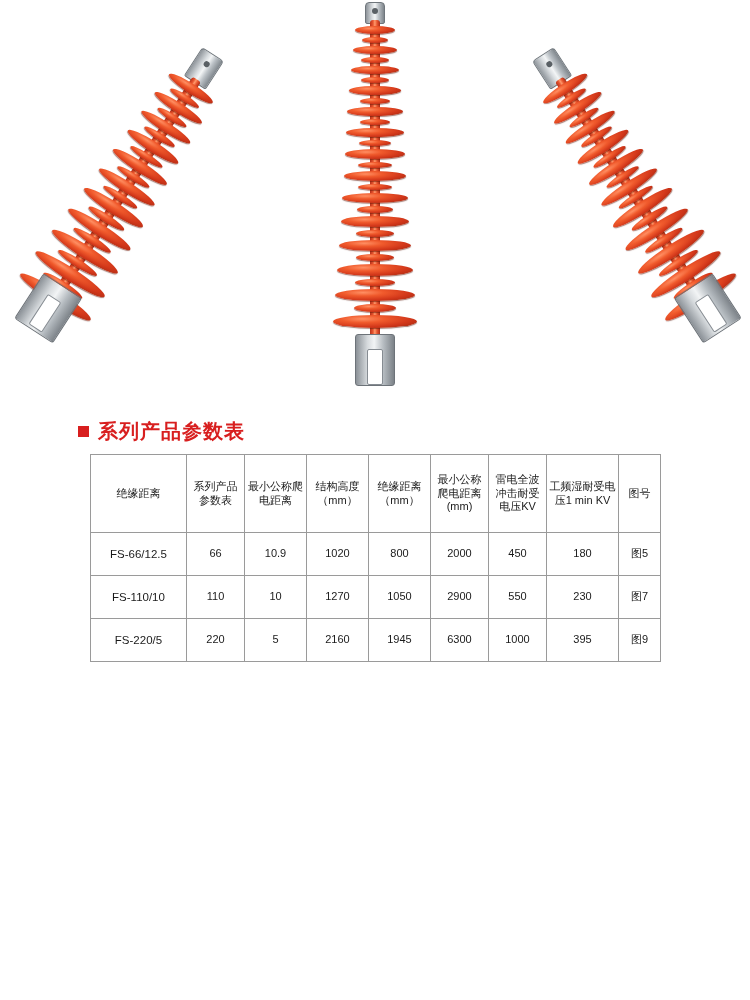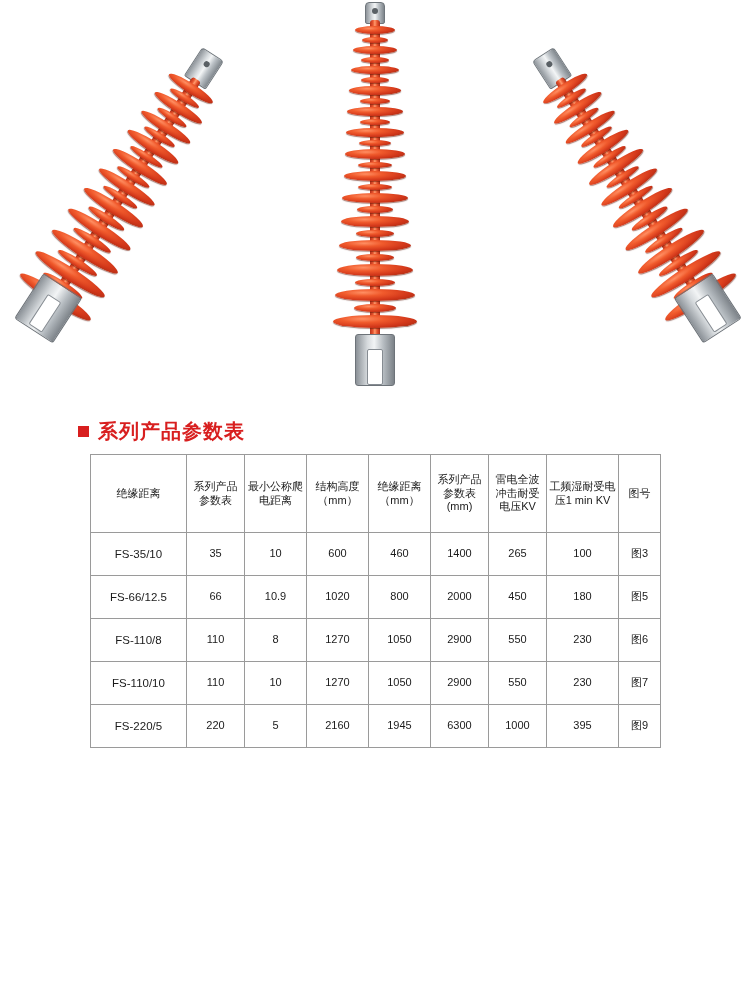--- a/index.html
+++ b/index.html
@@ -289,59 +289,37 @@
           <col class="c7">
           <col class="c8">
       </colgroup>
       <thead>
         <tr>
           <th>绝缘距离</th>
           <th>系列产品参数表</th>
           <th>最小公称爬电距离</th>
           <th>结构高度（mm）</th>
           <th>绝缘距离（mm）</th>
-          <th>系列产品参数表(mm)</th>
+          <th>最小公称爬电距离(mm)</th>
           <th>雷电全波冲击耐受电压KV</th>
           <th>工频湿耐受电压1 min KV</th>
           <th>图号</th>
         </tr>
       </thead>
       <tbody id="spec-body">
-          <tr>
-            <td class="model">FS-35/10</td>
-            <td>35</td>
-            <td>10</td>
-            <td>600</td>
-            <td>460</td>
-            <td>1400</td>
-            <td>265</td>
-            <td>100</td>
-            <td>图3</td>
-          </tr>
           <tr>
             <td class="model">FS-66/12.5</td>
             <td>66</td>
             <td>10.9</td>
             <td>1020</td>
             <td>800</td>
             <td>2000</td>
             <td>450</td>
             <td>180</td>
             <td>图5</td>
-          </tr>
-          <tr>
-            <td class="model">FS-110/8</td>
-            <td>110</td>
-            <td>8</td>
-            <td>1270</td>
-            <td>1050</td>
-            <td>2900</td>
-            <td>550</td>
-            <td>230</td>
-            <td>图6</td>
           </tr>
           <tr>
             <td class="model">FS-110/10</td>
             <td>110</td>
             <td>10</td>
             <td>1270</td>
             <td>1050</td>
             <td>2900</td>
             <td>550</td>
             <td>230</td>

